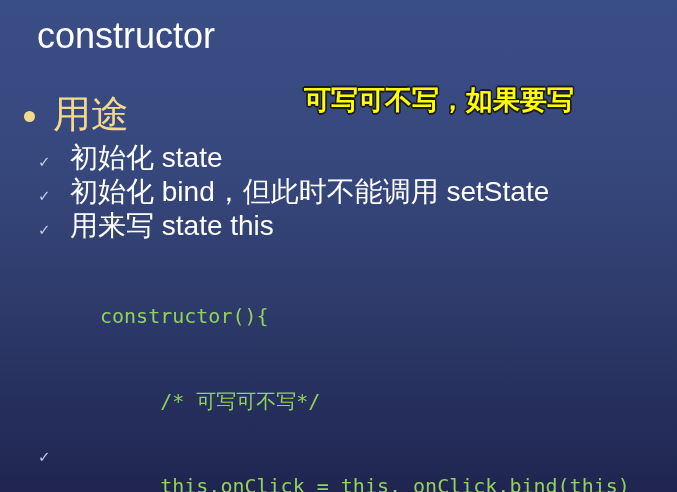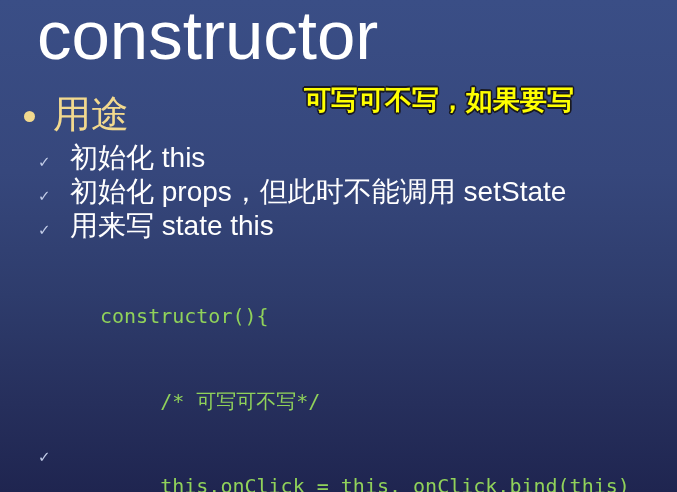--- a/index.html
+++ b/index.html
@@ -16,21 +16,21 @@
     height: 492px;
     overflow: hidden;
     background: linear-gradient(to bottom, #3a4e86 0%, #36477c 35%, #2e3c6c 60%, #262f5c 82%, #1f2550 100%);
   }
 
   
   #title {
     position: absolute;
     left: 37px;
     top: 6px;
-    font-size: 69px;
+    font-size: 36px;
     line-height: 60px;
     color: #ffffff;
     font-weight: 400;
     letter-spacing: 0px;
     white-space: nowrap;
     text-align: center;
   }
 
   
   #lvl1 {
@@ -128,25 +128,25 @@
     <span class="dot"></span>
     <span class="txt">用途</span>
   </div>
 
   <div id="callout">
     <span class="cl-line">可写可不写，如果要写</span>
   </div>
 
   <div class="check-item" id="ci0">
     <span class="chk">✓</span>
-    <span class="ctxt">初始化 this</span>
+    <span class="ctxt">初始化 state</span>
   </div>
   <div class="check-item" id="ci1">
     <span class="chk">✓</span>
-    <span class="ctxt">初始化 props，但此时不能调用 setState</span>
+    <span class="ctxt">初始化 bind，但此时不能调用 setState</span>
   </div>
   <div class="check-item" id="ci2">
     <span class="chk">✓</span>
     <span class="ctxt">用来写 state this</span>
   </div>
   <div class="check-item" id="ci3">
     <span class="chk">✓</span>
   </div>
 
   <div id="code">

